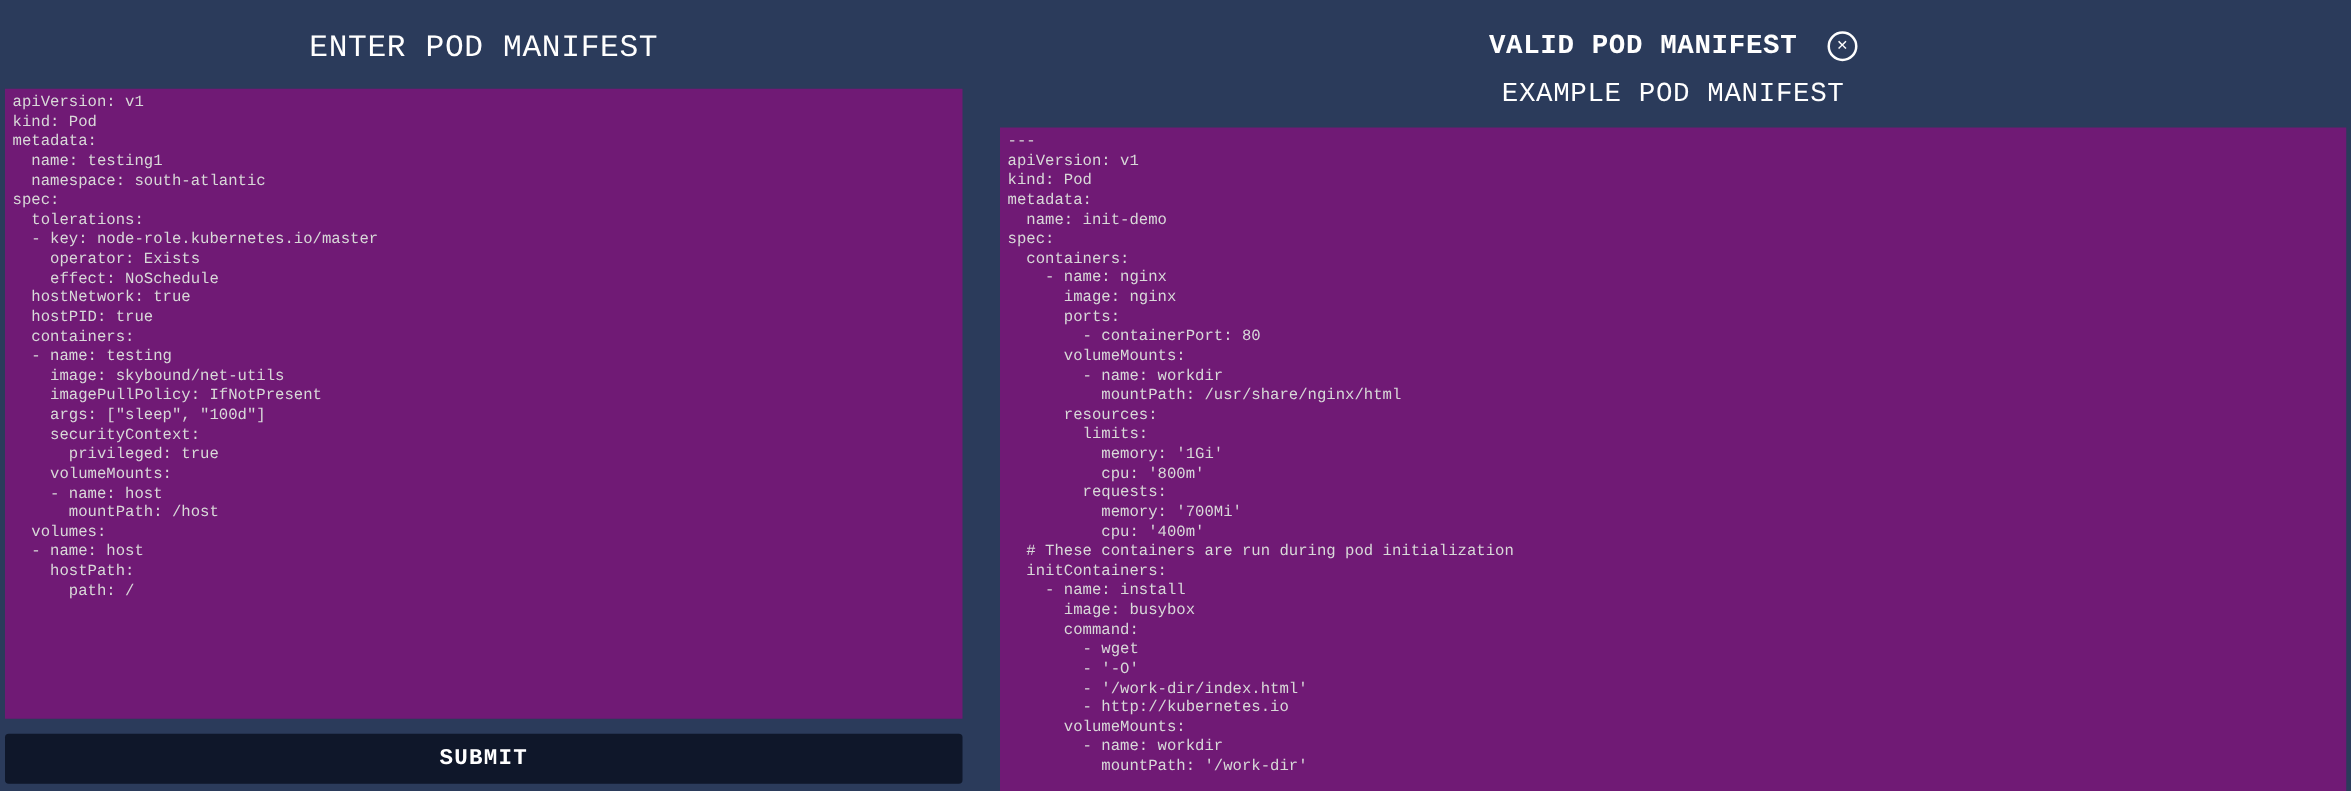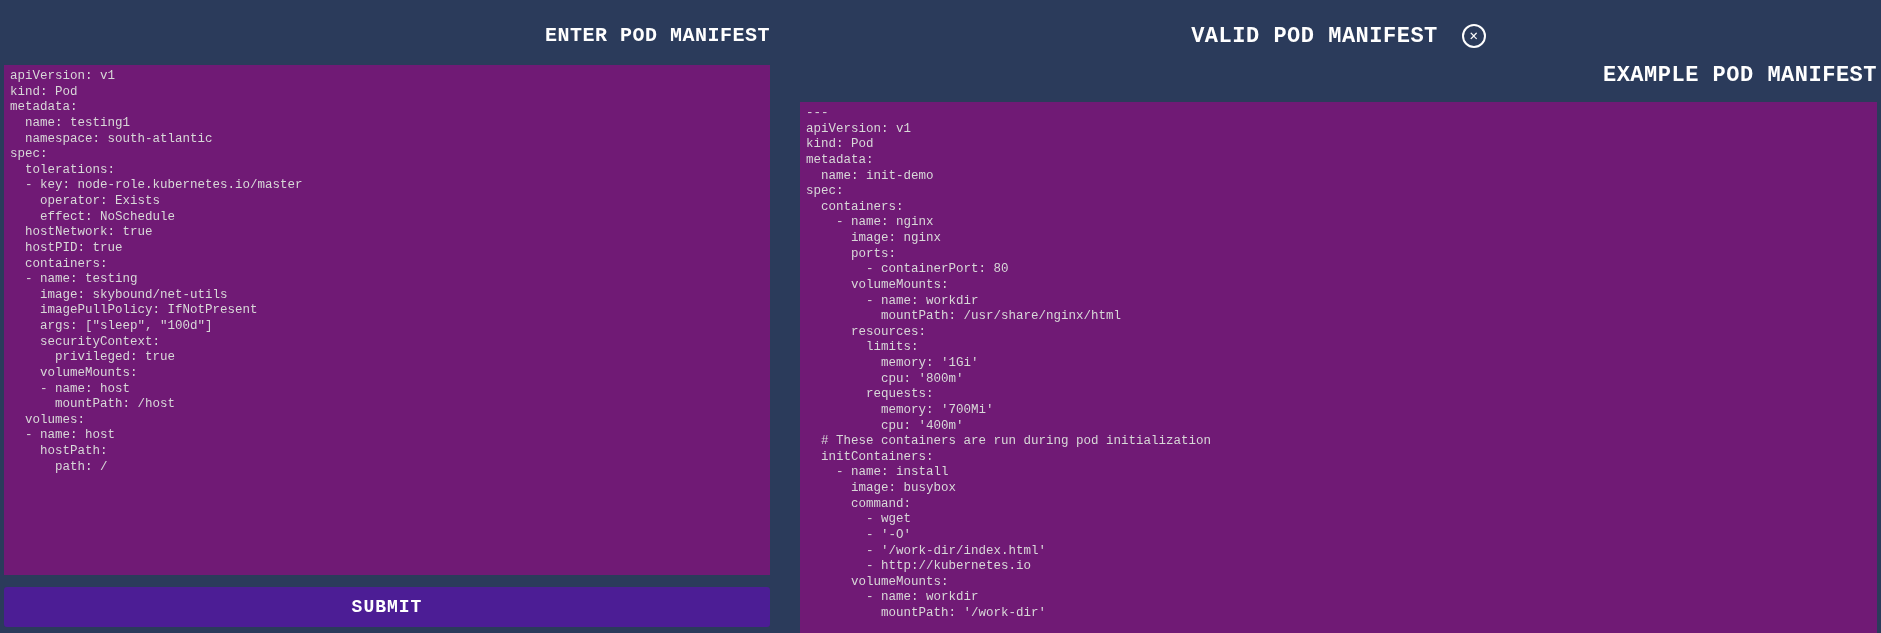--- a/index.html
+++ b/index.html
@@ -23,30 +23,30 @@
     flex-direction: column;
     padding: 0 0 6px 4px;
   }
   .right-col {
     flex: 1;
     display: flex;
     flex-direction: column;
     padding: 0 4px 0 0;
   }
   .title {
-    font-size: 20px;
-    font-weight: 700;
+    font-size: 25px;
+    font-weight: 400;
     letter-spacing: 0.5px;
-    text-align: right;
+    text-align: center;
     padding: 24px 0 18px 0;
     color: #ffffff;
   }
   .status-row {
     display: flex;
-    align-items: flex-start;
+    align-items: flex-end;
     justify-content: center;
     gap: 24px;
     padding: 24px 0 6px 0;
   }
   .status-text {
     font-size: 22px;
     font-weight: 700;
     letter-spacing: 0.5px;
     color: #ffffff;
   }
@@ -57,23 +57,23 @@
     border-radius: 50%;
     display: flex;
     align-items: center;
     justify-content: center;
     font-size: 14px;
     line-height: 1;
     color: #ffffff;
   }
   .subtitle {
     font-size: 22px;
-    font-weight: 700;
+    font-weight: 400;
     letter-spacing: 0.5px;
-    text-align: right;
+    text-align: center;
     padding: 8px 0 14px 0;
     color: #ffffff;
   }
   .code-box {
     background: #701a75;
     color: #d8d8d8;
     font-family: 'Consolas', 'Monaco', 'Courier New', monospace;
     font-size: 12.5px;
     line-height: 1.25;
     white-space: pre;
@@ -87,21 +87,21 @@
     width: 100%;
     outline: none;
   }
   pre.code-box {
     flex: 1;
     width: 100%;
     margin: 0;
   }
   .submit-btn {
     margin-top: 12px;
-    background: #4c1d95;
+    background: #0f172a;
     color: #ffffff;
     font-family: inherit;
     font-size: 18px;
     font-weight: 600;
     letter-spacing: 1px;
     border: none;
     border-radius: 3px;
     padding: 10px 0;
     cursor: pointer;
     width: 100%;

